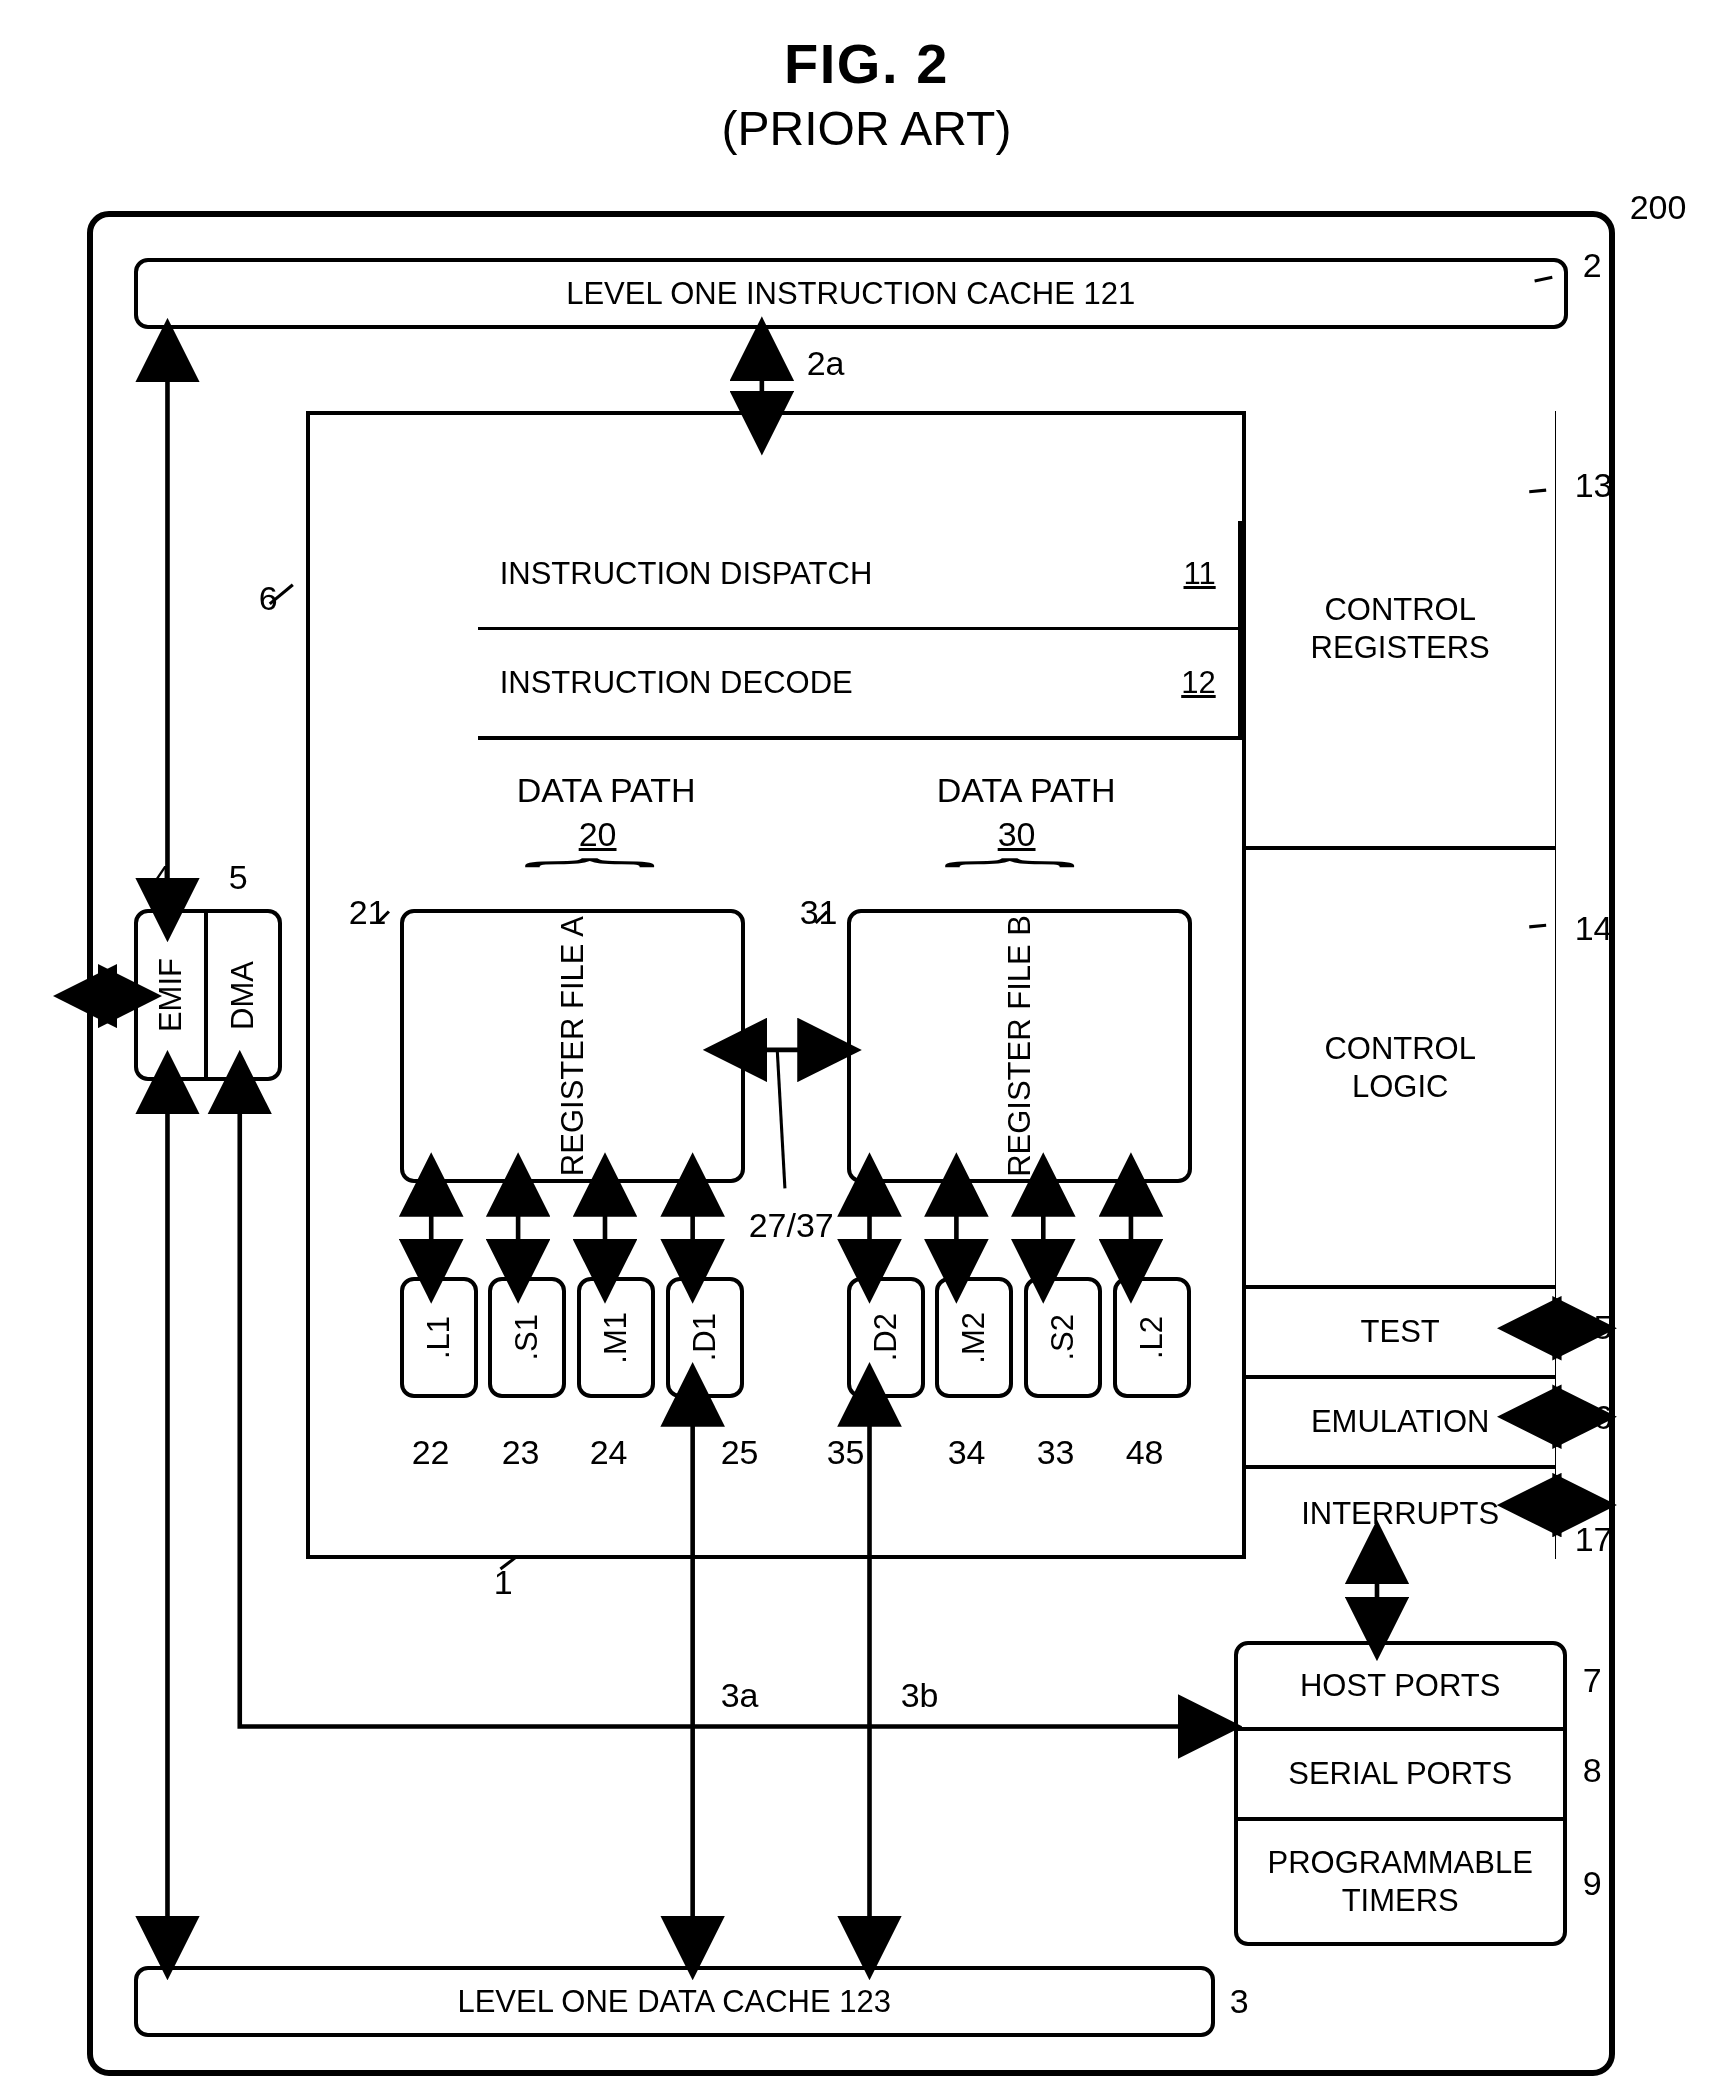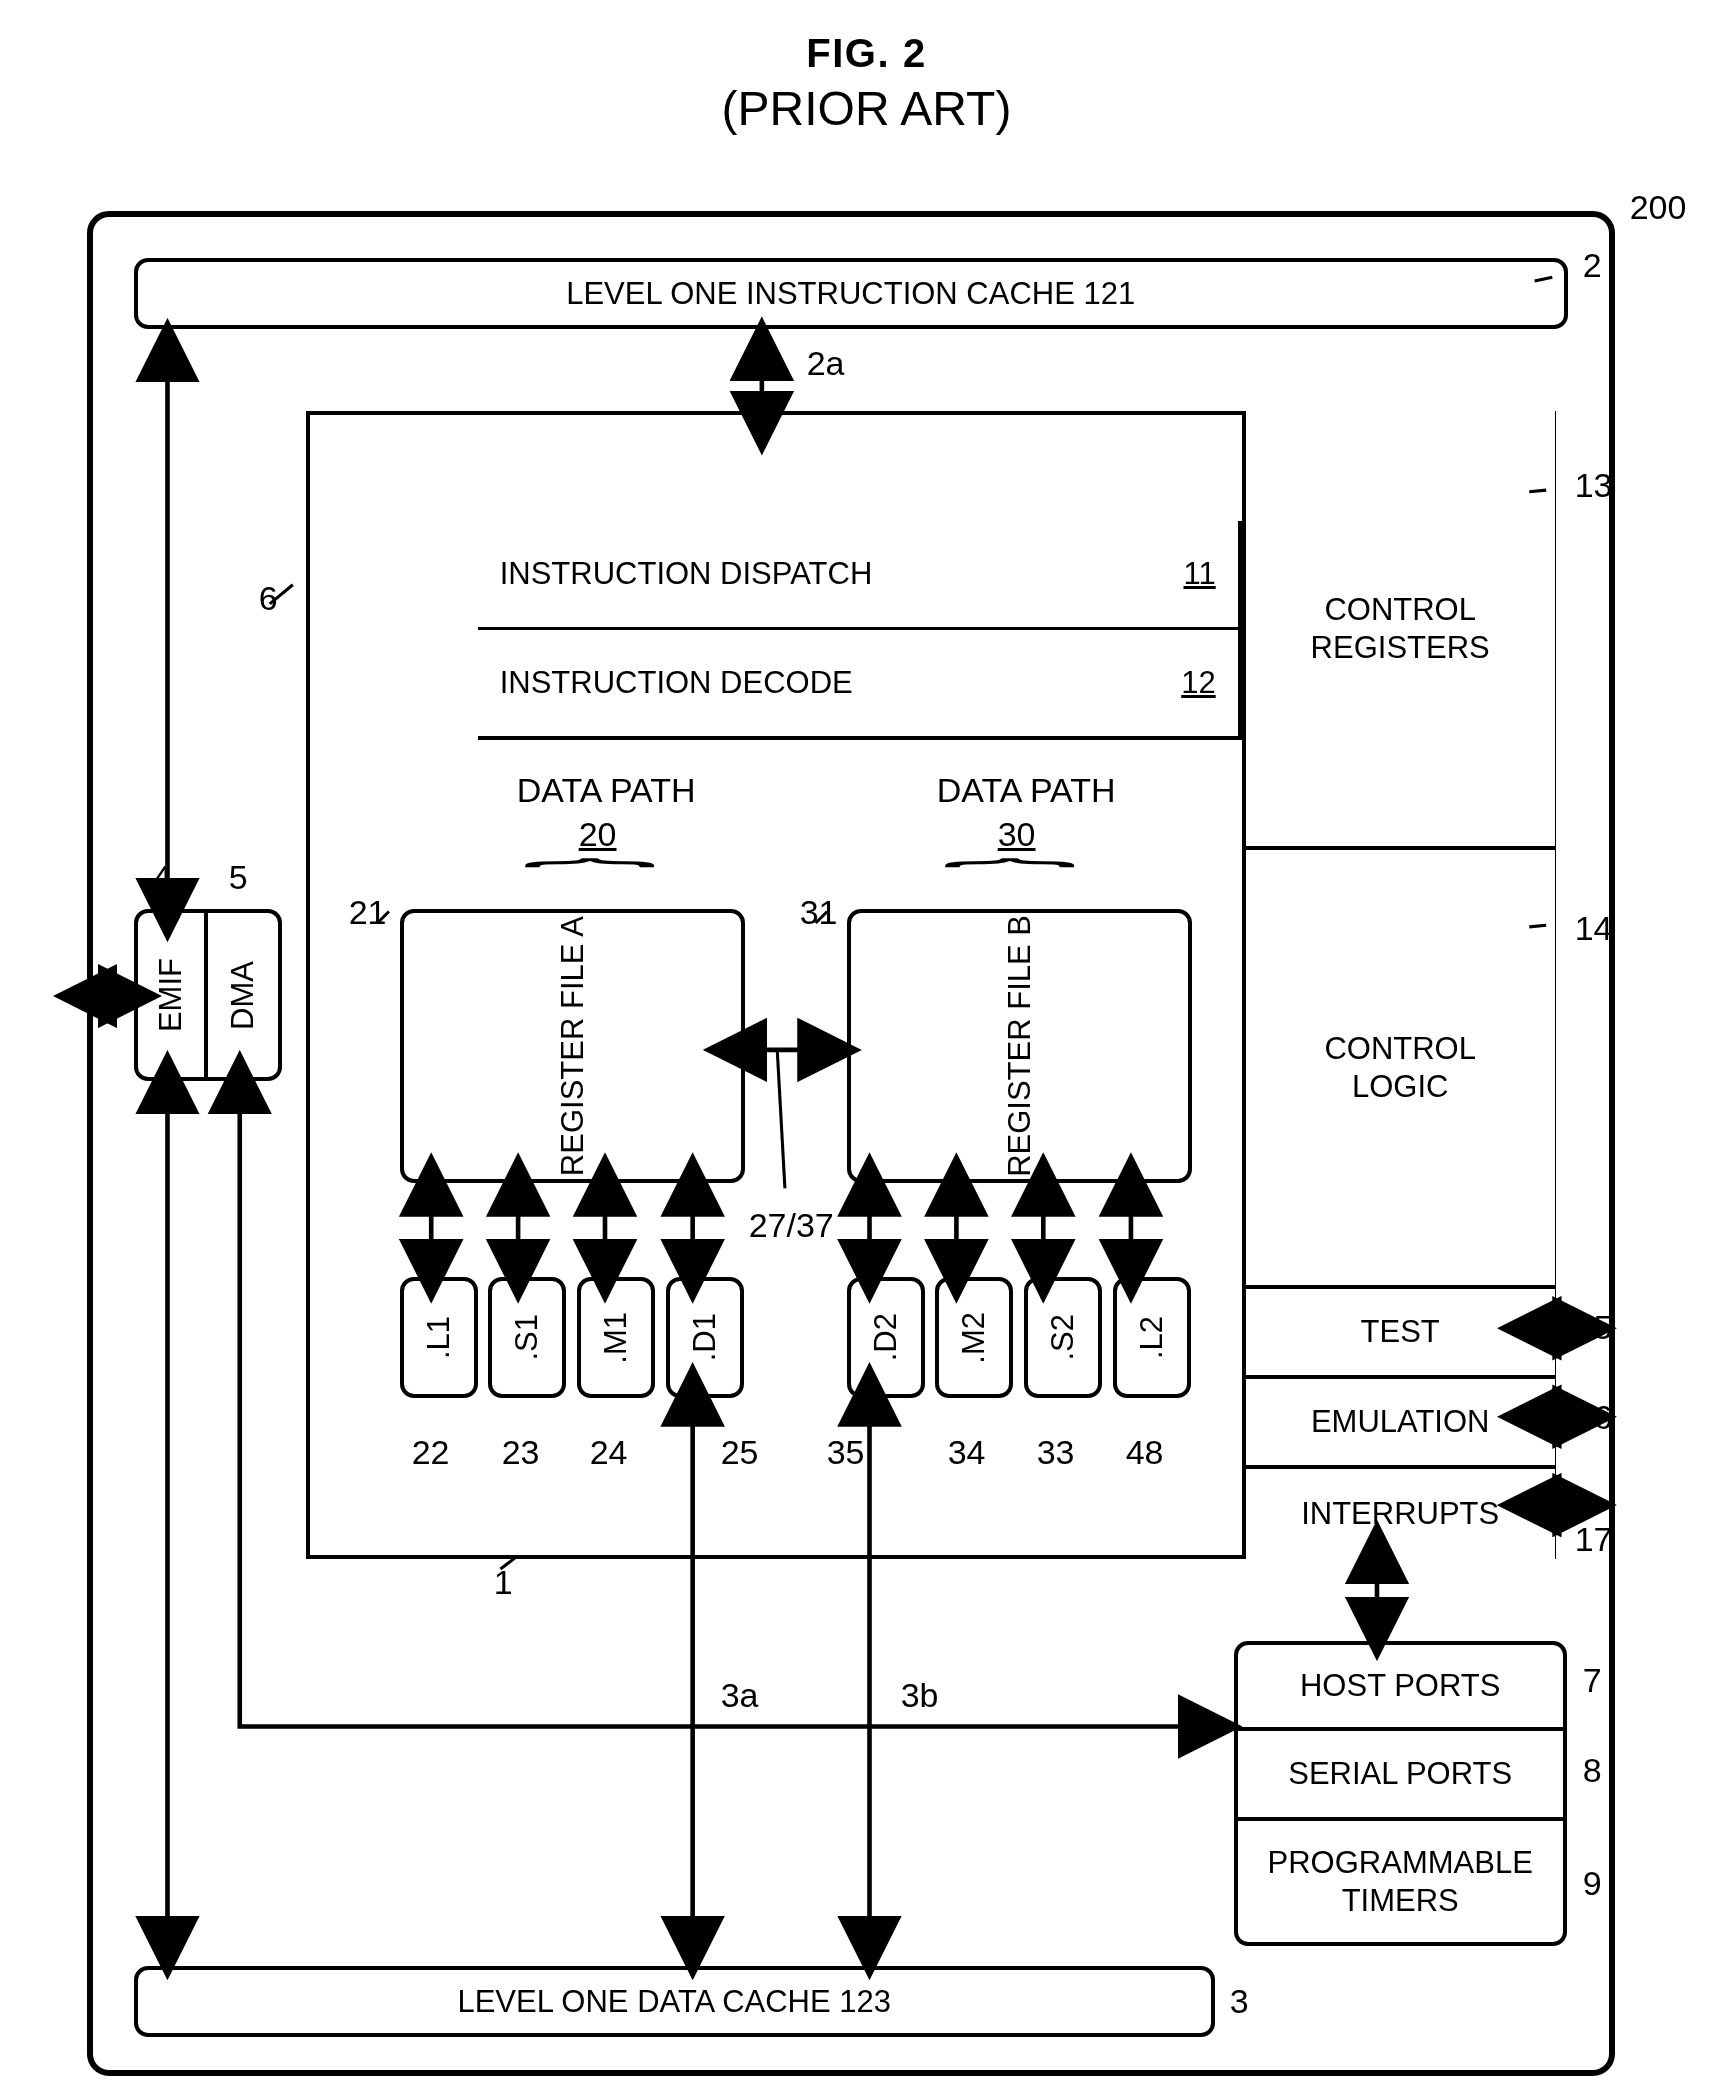--- a/index.html
+++ b/index.html
@@ -11,21 +11,21 @@
     justify-content: center;
     padding: 31px 15.7px;
   }
   .page {
     width: 1734px;
     height: 2097px;
     position: relative;
     transform-origin: top center;
   }
   .title-block { text-align: center; margin-bottom: 23.5px; }
-  .fig-title { font-size: 40px; font-weight: bold; letter-spacing: 1.6px; }
+  .fig-title { font-size: 56px; font-weight: bold; letter-spacing: 1.6px; }
   .subtitle { font-size: 48px; margin-top: 4.7px; }
 
   .outer-box {
     position: absolute;
     border: 6.3px solid #000;
     border-radius: 22px;
   }
   .box {
     position: absolute;
     border: 4.7px solid #000;

